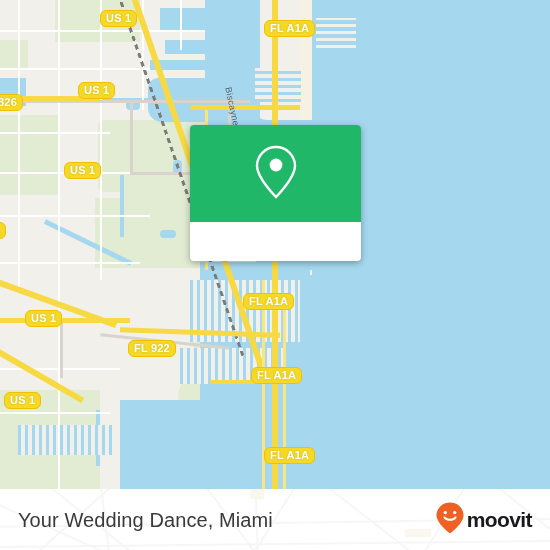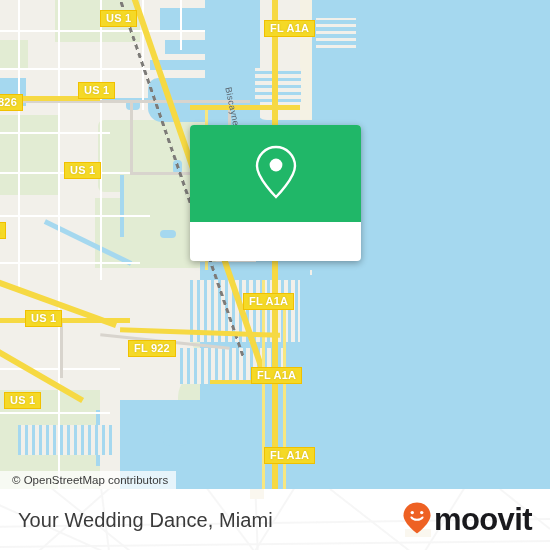--- a/index.html
+++ b/index.html
@@ -29,21 +29,21 @@
   .road-min  { position: absolute; background: #ffffff; }
   .road-sec  { position: absolute; background: #d8d4cd; }
   .rail      { position: absolute; background: #8e8c8a; }
   .canal     { position: absolute; background: #a5d8ef; }
 
   
   .shield {
     position: absolute;
     background: #f5d926;
     border: 1.5px solid #f0c000;
-    border-radius: 0;
+    border-radius: 6px;
     color: #ffffff;
     font-size: 11px;
     font-weight: bold;
     line-height: 15px;
     height: 17px;
     padding: 0 5px;
     white-space: nowrap;
     text-shadow: 0 0 2px rgba(120,100,0,.35);
     letter-spacing: .2px;
   }
@@ -128,21 +128,21 @@
     letter-spacing: .1px;
     white-space: nowrap;
   }
   .logo {
     position: absolute;
     right: 18px; top: 50%;
     transform: translateY(-50%);
     display: flex; align-items: center; gap: 2px;
   }
   .logo-word {
-    font-size: 31px;
+    font-size: 21px;
     font-weight: bold;
     color: #19191d;
     letter-spacing: -0.6px;
     line-height: 1;
   }
 </style>
 </head>
 <body>
 
 <div id="app">
@@ -252,21 +252,20 @@
         <div class="shield" style="left: 64px; top: 162px;">US 1</div>
         <div class="shield" style="left: -12px; top: 222px;">1</div>
         <div class="shield" style="left: 25px; top: 310px;">US 1</div>
         <div class="shield" style="left: 128px; top: 340px;">FL 922</div>
         <div class="shield" style="left: 243px; top: 293px;">FL A1A</div>
         <div class="shield" style="left: 251px; top: 367px;">FL A1A</div>
         <div class="shield" style="left: 4px; top: 392px;">US 1</div>
         <div class="shield" style="left: 264px; top: 447px;">FL A1A</div>
       </div>
 
-    <div class="attrib">© OpenStreetMap contributors</div>
   </div>
 
   <div class="card">
     <div class="card-top">
       <span>
         <svg width="46" height="58" viewBox="0 0 46 58" fill="none" aria-hidden="true">
           <path d="M23 4 C12.5 4 4 12.5 4 23 C4 35 23 54 23 54 C23 54 42 35 42 23 C42 12.5 33.5 4 23 4 Z" stroke="#ffffff" stroke-width="2.4" fill="none"></path>
           <circle cx="23" cy="22" r="6.4" fill="#ffffff"></circle>
         </svg>
       </span>

